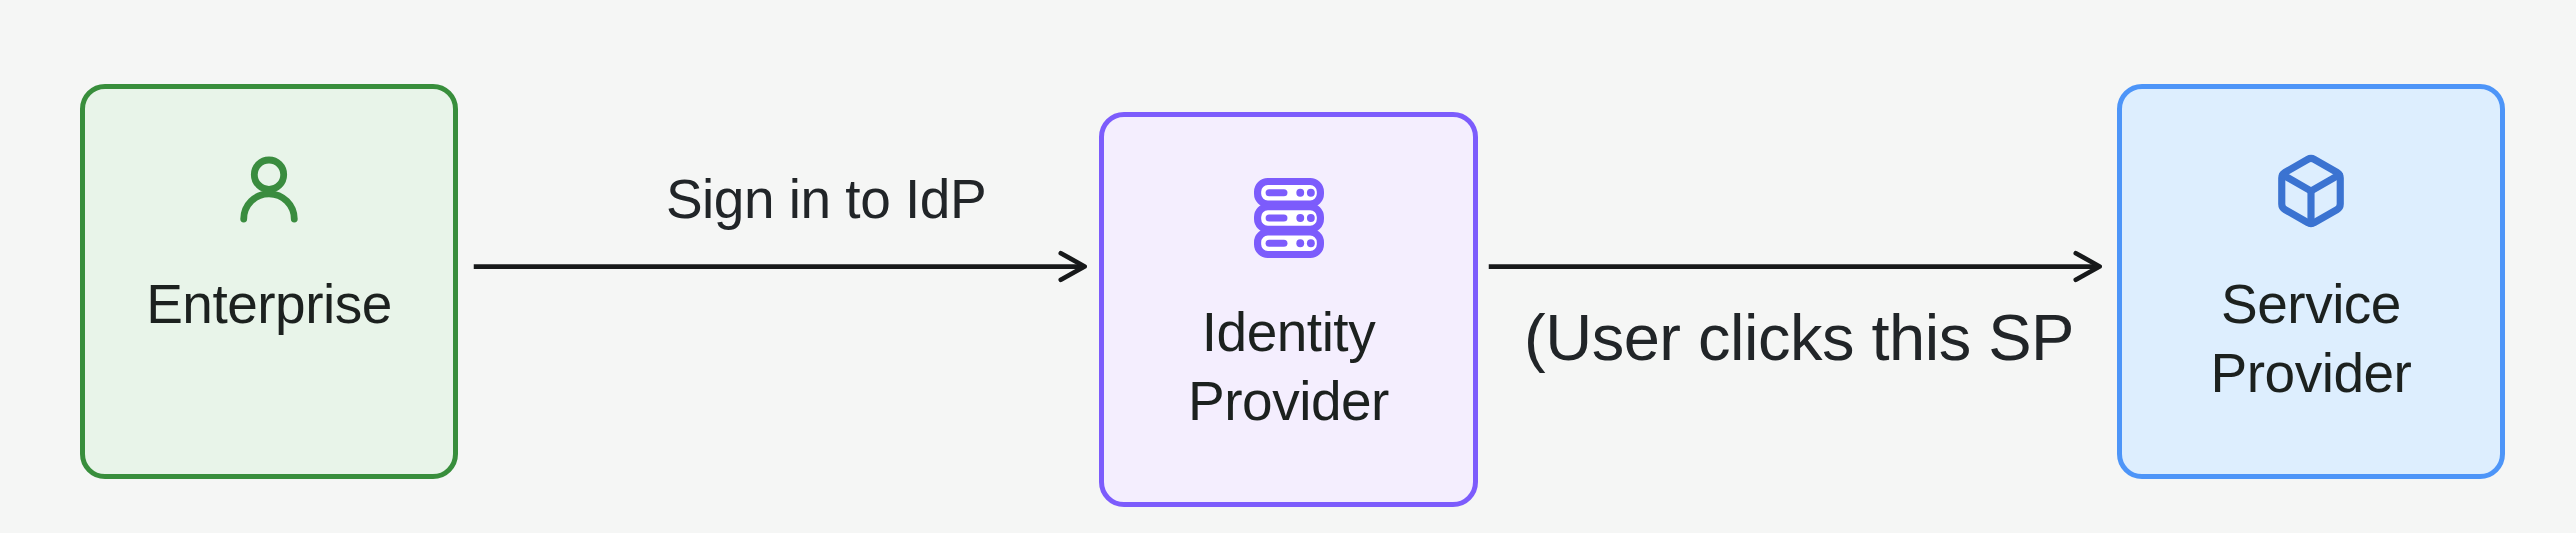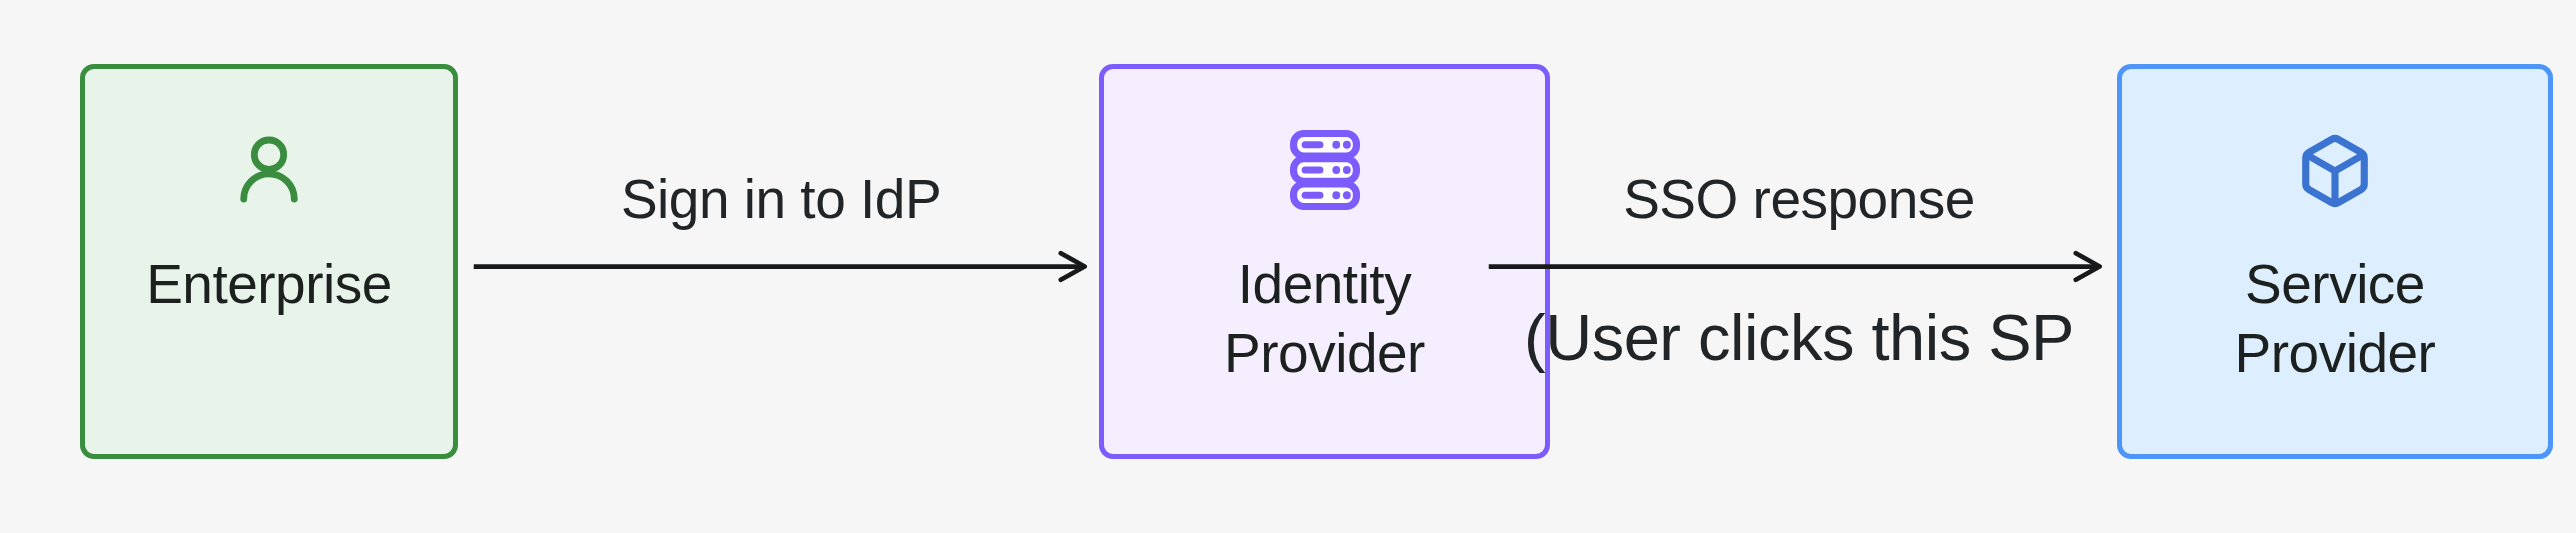--- a/index.html
+++ b/index.html
@@ -6,30 +6,30 @@
   .canvas {
     position: relative;
     width: 2576px;
     height: 533px;
     background: var(--bg, #f5f6f5);
     font-family: "Liberation Sans", sans-serif;
     overflow: hidden;
   }
   .node {
     position: absolute;
-    top: 64px;
+    top: 84px;
     height: 395px;
     box-sizing: border-box;
     background: var(--fill, #fff);
     border: 5.7px solid var(--border, #000);
-    border-radius: 14px;
+    border-radius: 25px;
   }
   .node-1 { left: 80px;   width: 378px; }
-  .node-2 { left: 1099px; width: 451px; }
-  .node-3 { left: 2117px; width: 436px; }
+  .node-2 { left: 1099px; width: 379px; margin-top: 28px; }
+  .node-3 { left: 2117px; width: 388px; }
   .node .icon-wrap {
     position: absolute;
     top: 59px;
     left: 50%;
     transform: translateX(-50%);
     color: var(--icon, #000);
     line-height: 0;
   }
   .node-3 .icon-wrap { top: 63px; }
   .node .node-label {
@@ -56,20 +56,21 @@
   .edge-label {
     position: absolute;
     top: 172px;
     transform: translateX(-50%);
     font-size: 55px;
     line-height: 55px;
     font-weight: 400;
     letter-spacing: -0.5px;
     white-space: nowrap;
     color: var(--edge-text, #212528);
+    margin-left: 45px;
   }
   .edge-label-1 { left: 781px; }
   .edge-label-2 { left: 1799px; }
   .edge-sublabel {
     position: absolute;
     top: 303px;
     left: 1799px;
     transform: translateX(-50%);
     text-align: center;
     font-size: 65px;
@@ -128,21 +129,20 @@
       <span>Provider</span>
     </div>
   </div>
 
   <div class="arrow arrow-2">
     <svg width="619" height="57" viewBox="0 0 650 60" fill="none" stroke="currentColor">
       <line x1="0" y1="30" x2="641" y2="30" stroke-width="5"></line>
       <polyline points="618,16 643,30 618,44" stroke-width="5" stroke-linecap="round" stroke-linejoin="round"></polyline>
     </svg>
   </div>
-  <div class="edge-label edge-label-2">SSO response</div>
   <div class="edge-sublabel">
     <span>(User clicks this SP</span>
   </div>
 
   <div class="node node-3" style="--fill: #ddeefe; --border: #4d95f8; --icon: #3b73d1;">
     <span class="icon-wrap">
       <svg width="78" height="78" viewBox="0 0 24 24" fill="none" stroke="currentColor" stroke-width="2.2" stroke-linecap="round" stroke-linejoin="round">
         <path d="M21 8a2 2 0 0 0-1-1.73l-7-4a2 2 0 0 0-2 0l-7 4A2 2 0 0 0 3 8v8a2 2 0 0 0 1 1.73l7 4a2 2 0 0 0 2 0l7-4A2 2 0 0 0 21 16Z"></path>
         <path d="m3.3 7 8.7 5 8.7-5"></path>
         <path d="M12 22V12"></path>

